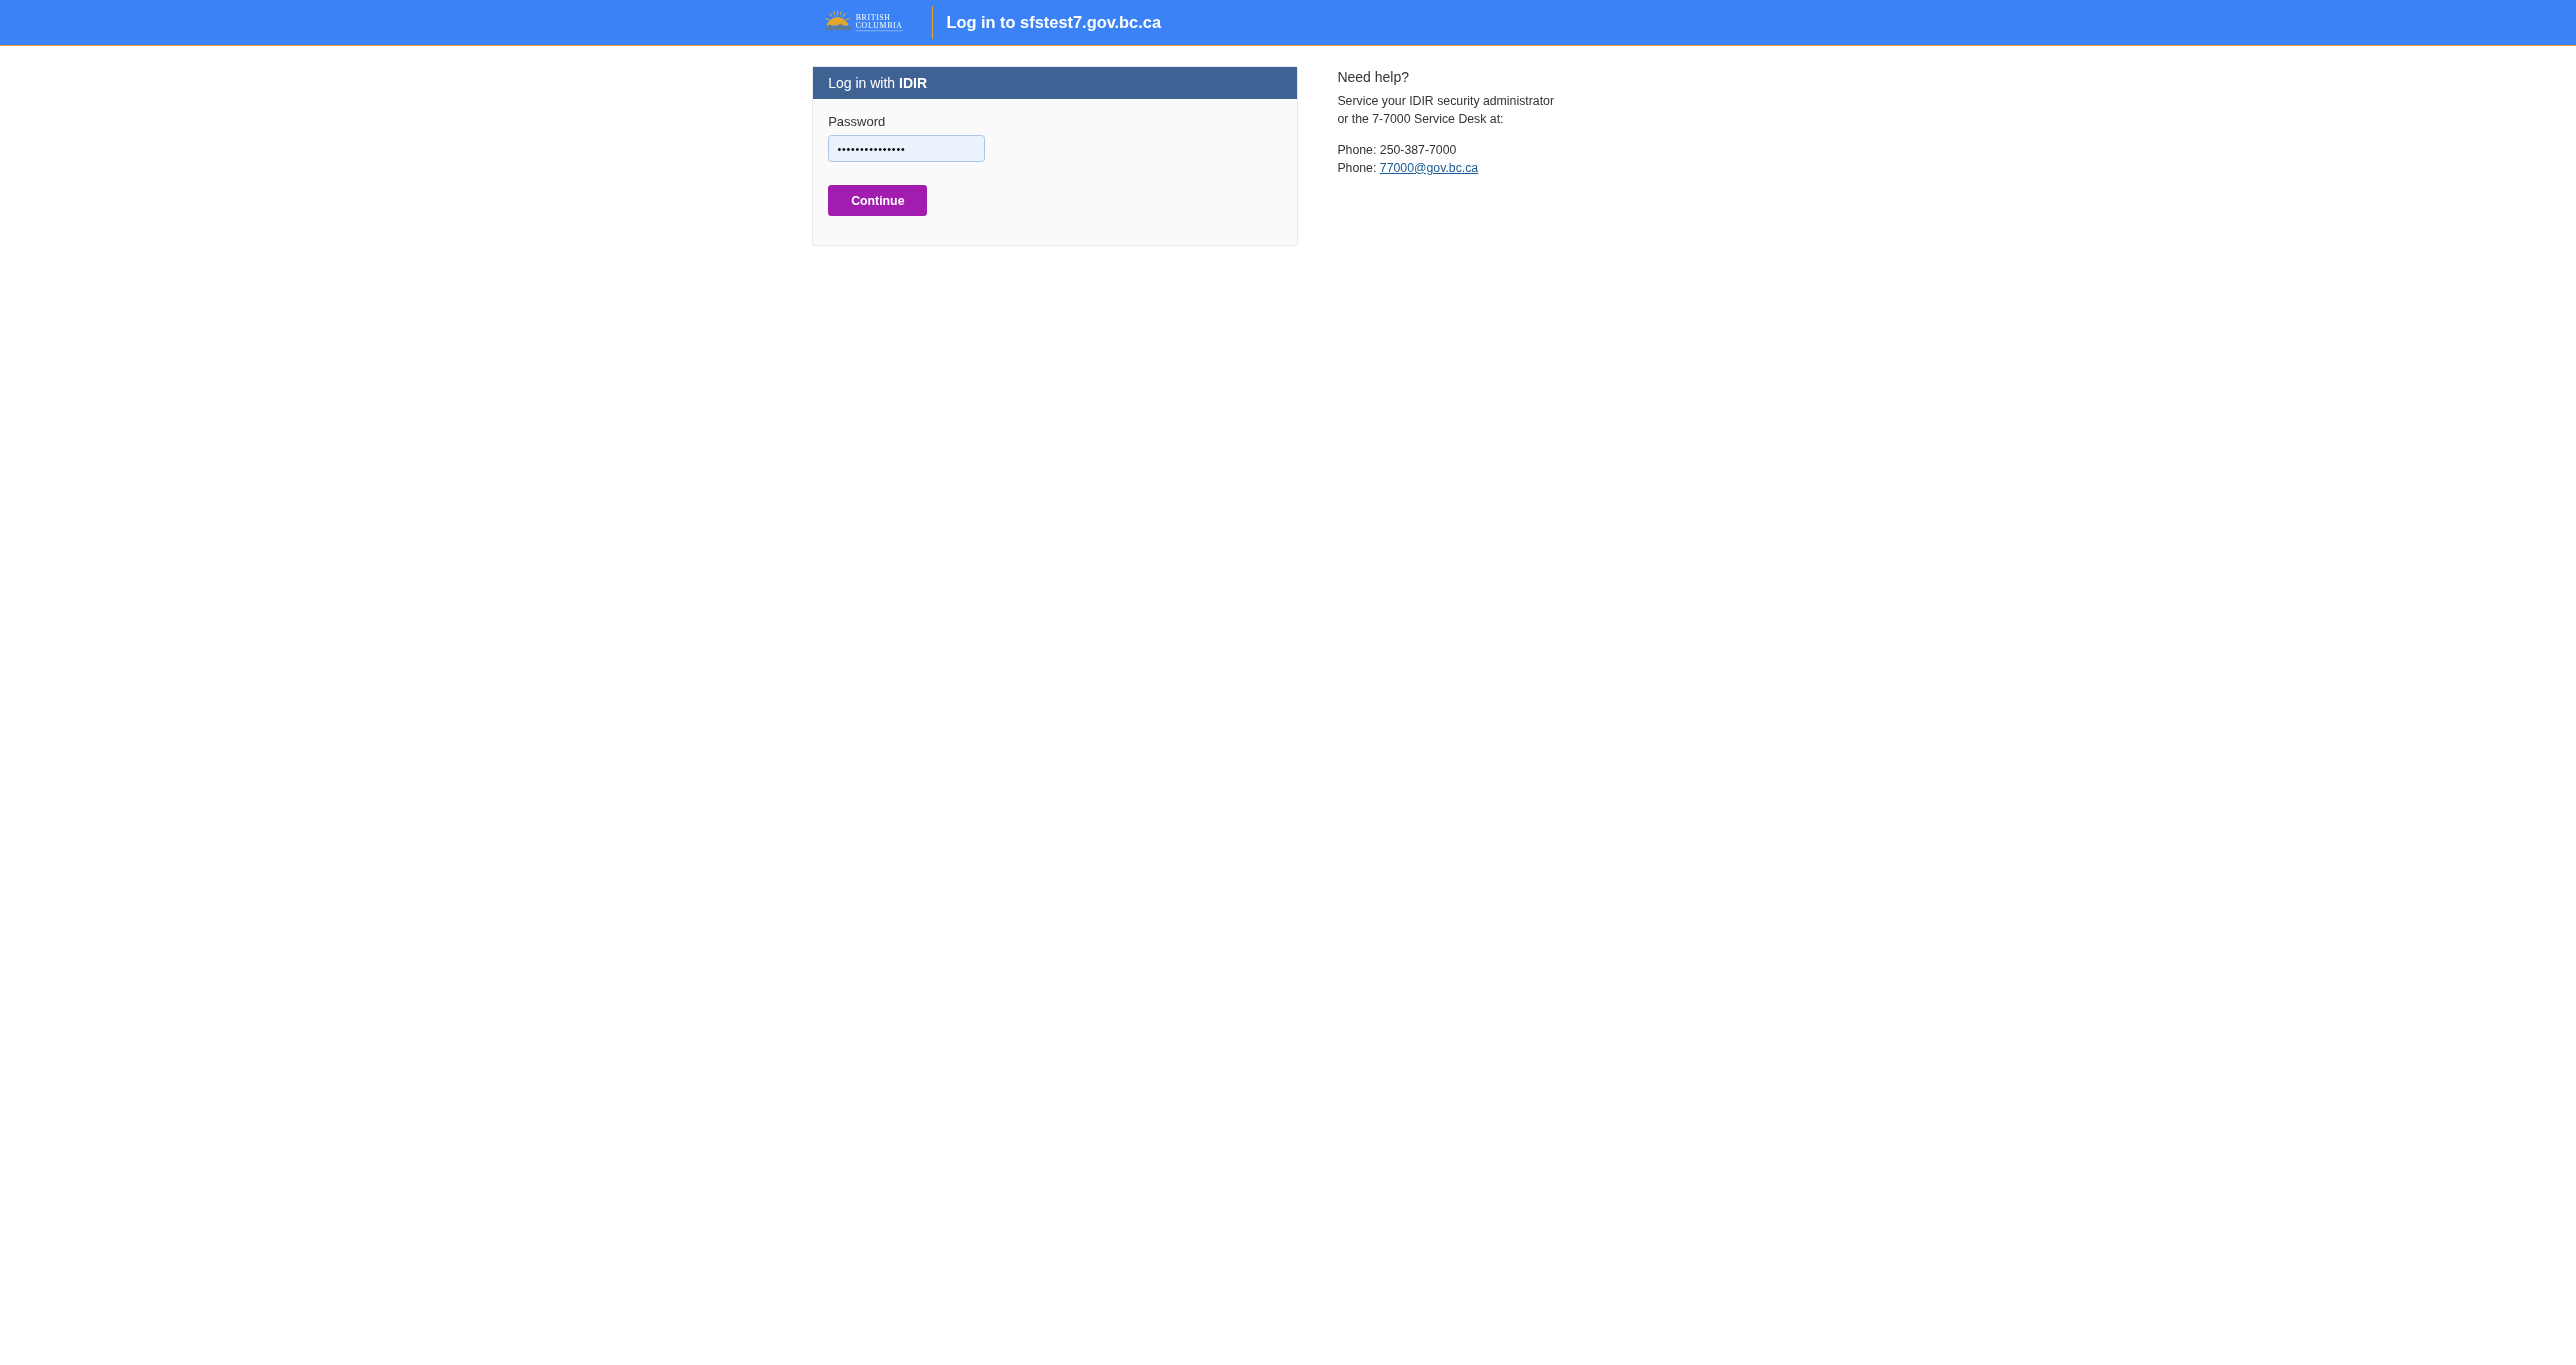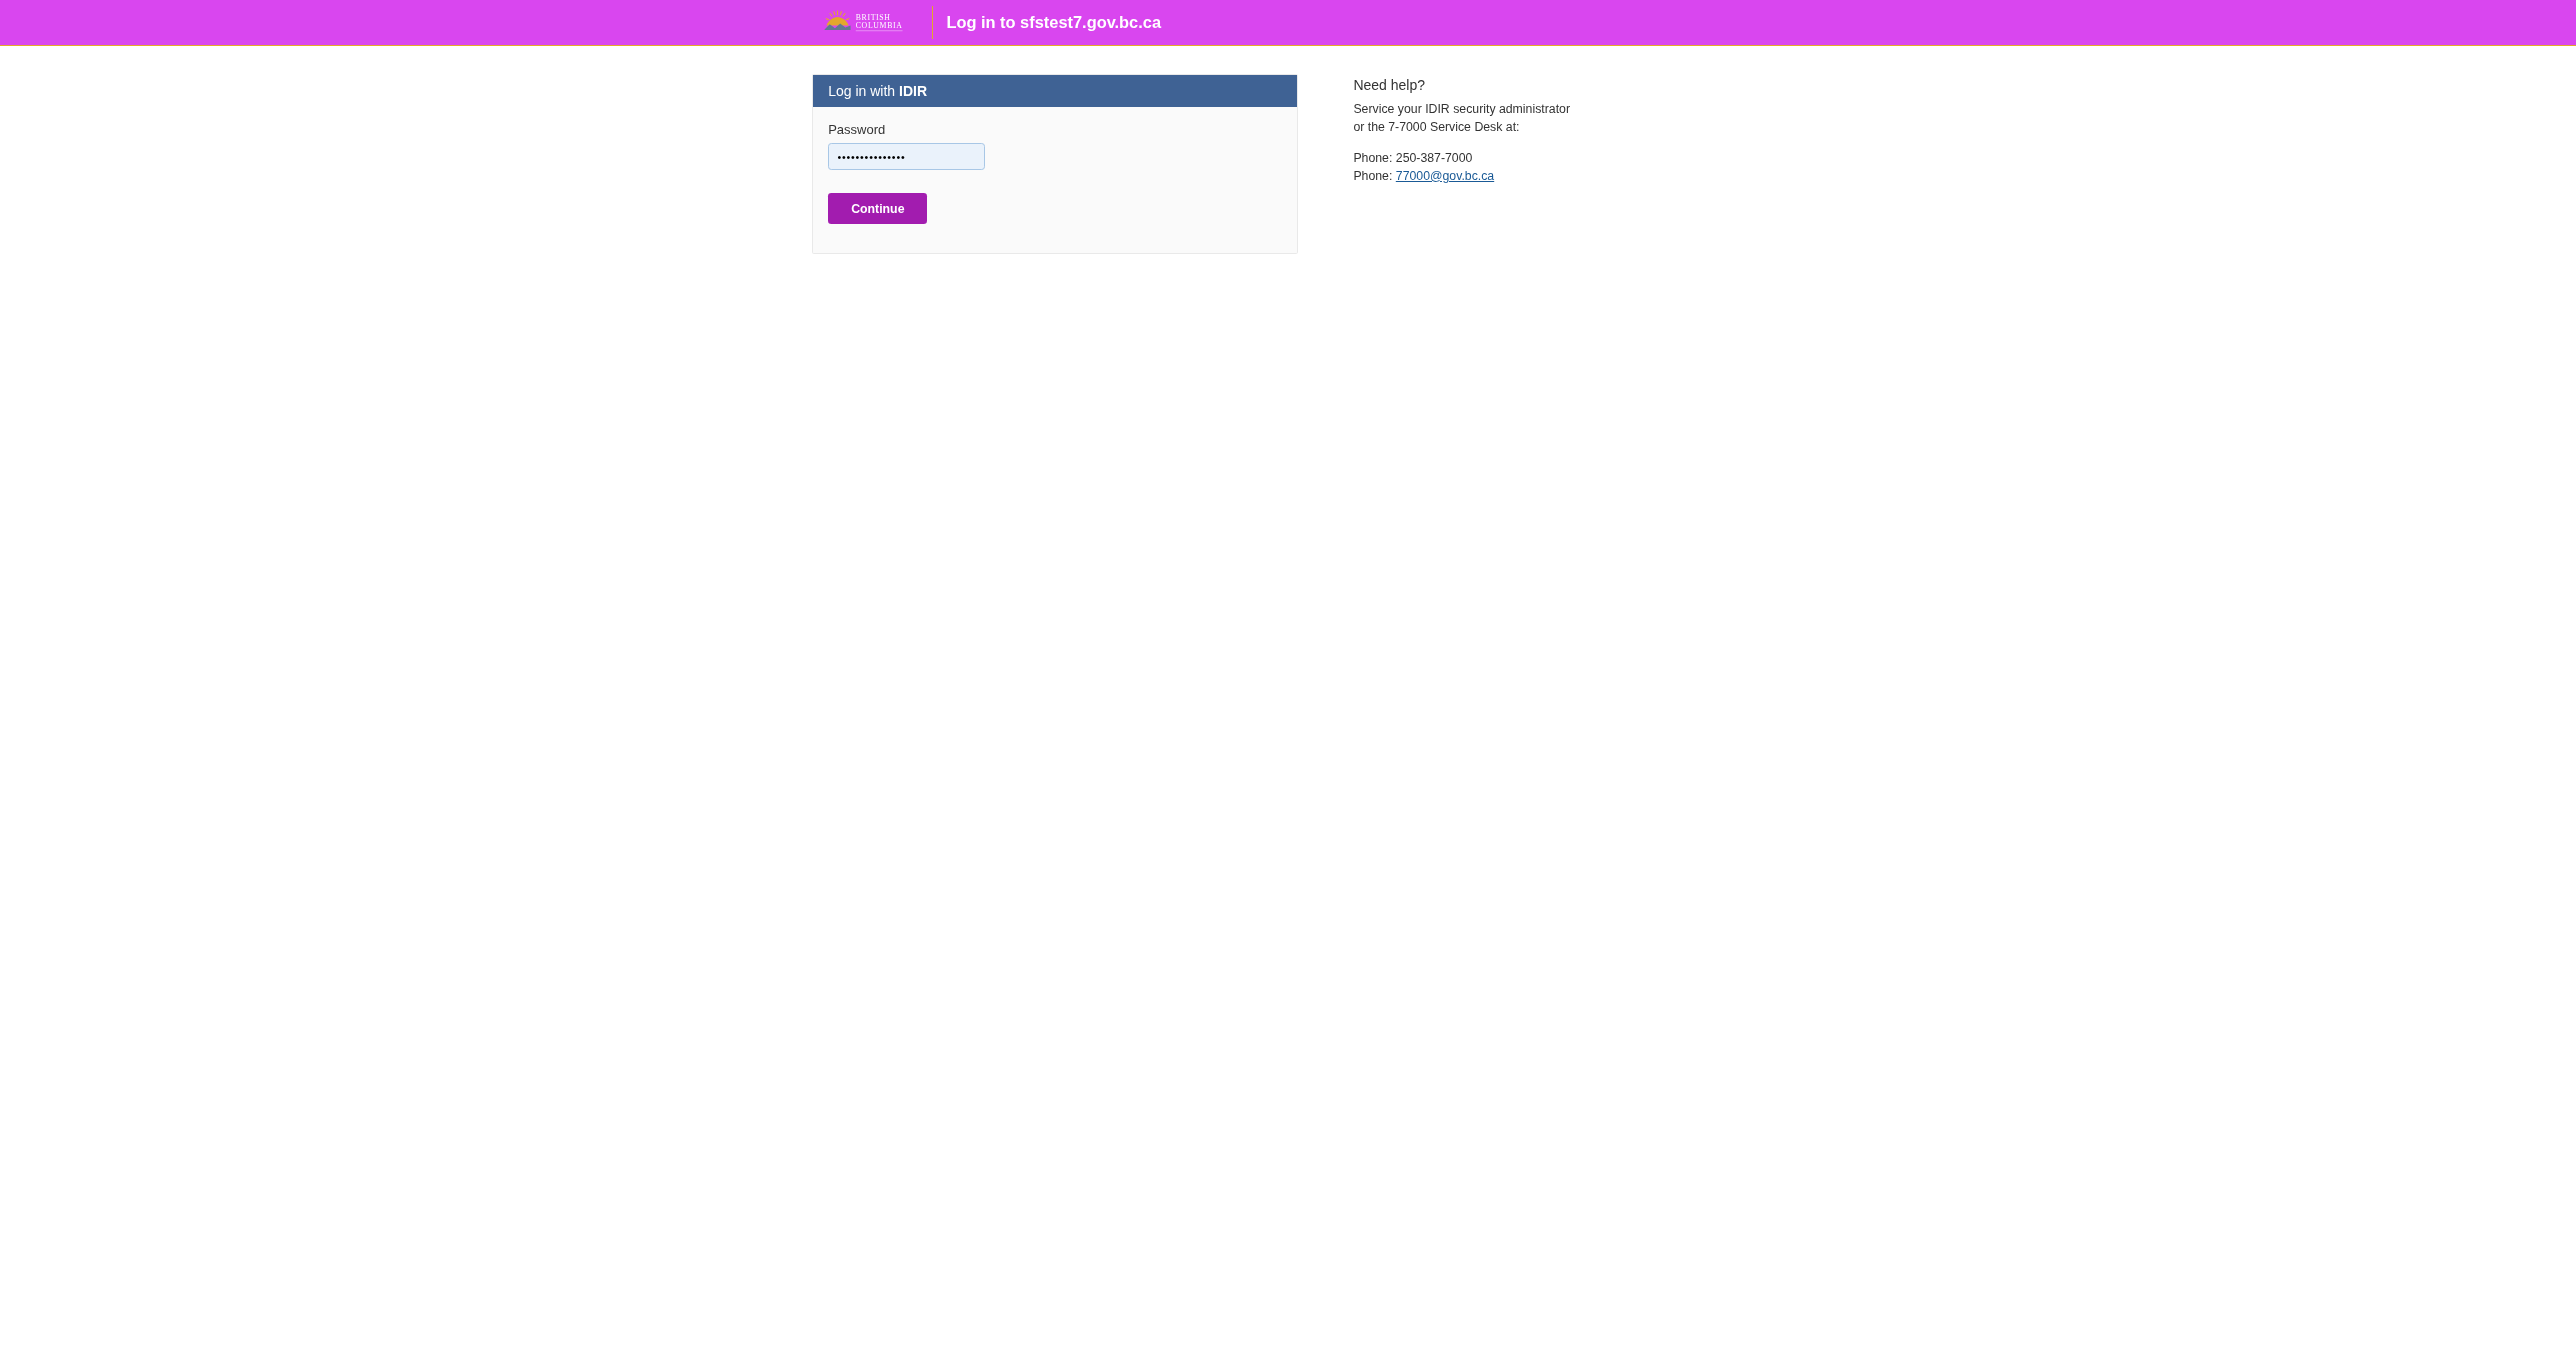--- a/index.html
+++ b/index.html
@@ -6,21 +6,21 @@
       box-sizing: border-box;
       margin: 0;
       padding: 0;
     }
     body {
       font-family: "Segoe UI", Arial, sans-serif;
       background: #ffffff;
       color: #333333;
     }
     .header {
-      background: #d946ef;
+      background: #3b82f6;
       border-bottom: 1.6px solid #e3a82b;
       display: flex;
       align-items: center;
       padding: 0 2px;
       height: 46px;
       text-align: center;
     }
     .header-inner {
       max-width: 984px;
       width: 100%;
@@ -41,24 +41,24 @@
       width: auto;
     }
     .header-title {
       color: #ffffff;
       font-size: 16.4px;
       font-weight: 600;
       padding-left: 13px;
     }
     .container {
       max-width: 984px;
-      margin: 8px auto;
+      margin: 0 auto;
       display: flex;
       padding: 19.7px 16.4px;
-      gap: 55px;
+      gap: 39px;
       align-items: flex-start;
     }
     .login-panel {
       flex: 0 0 486px;
       background: #fafafa;
       border: 0.8px solid #e9e9e9;
       border-radius: 1.6px;
     }
     .panel-header {
       background: #3f6294;

